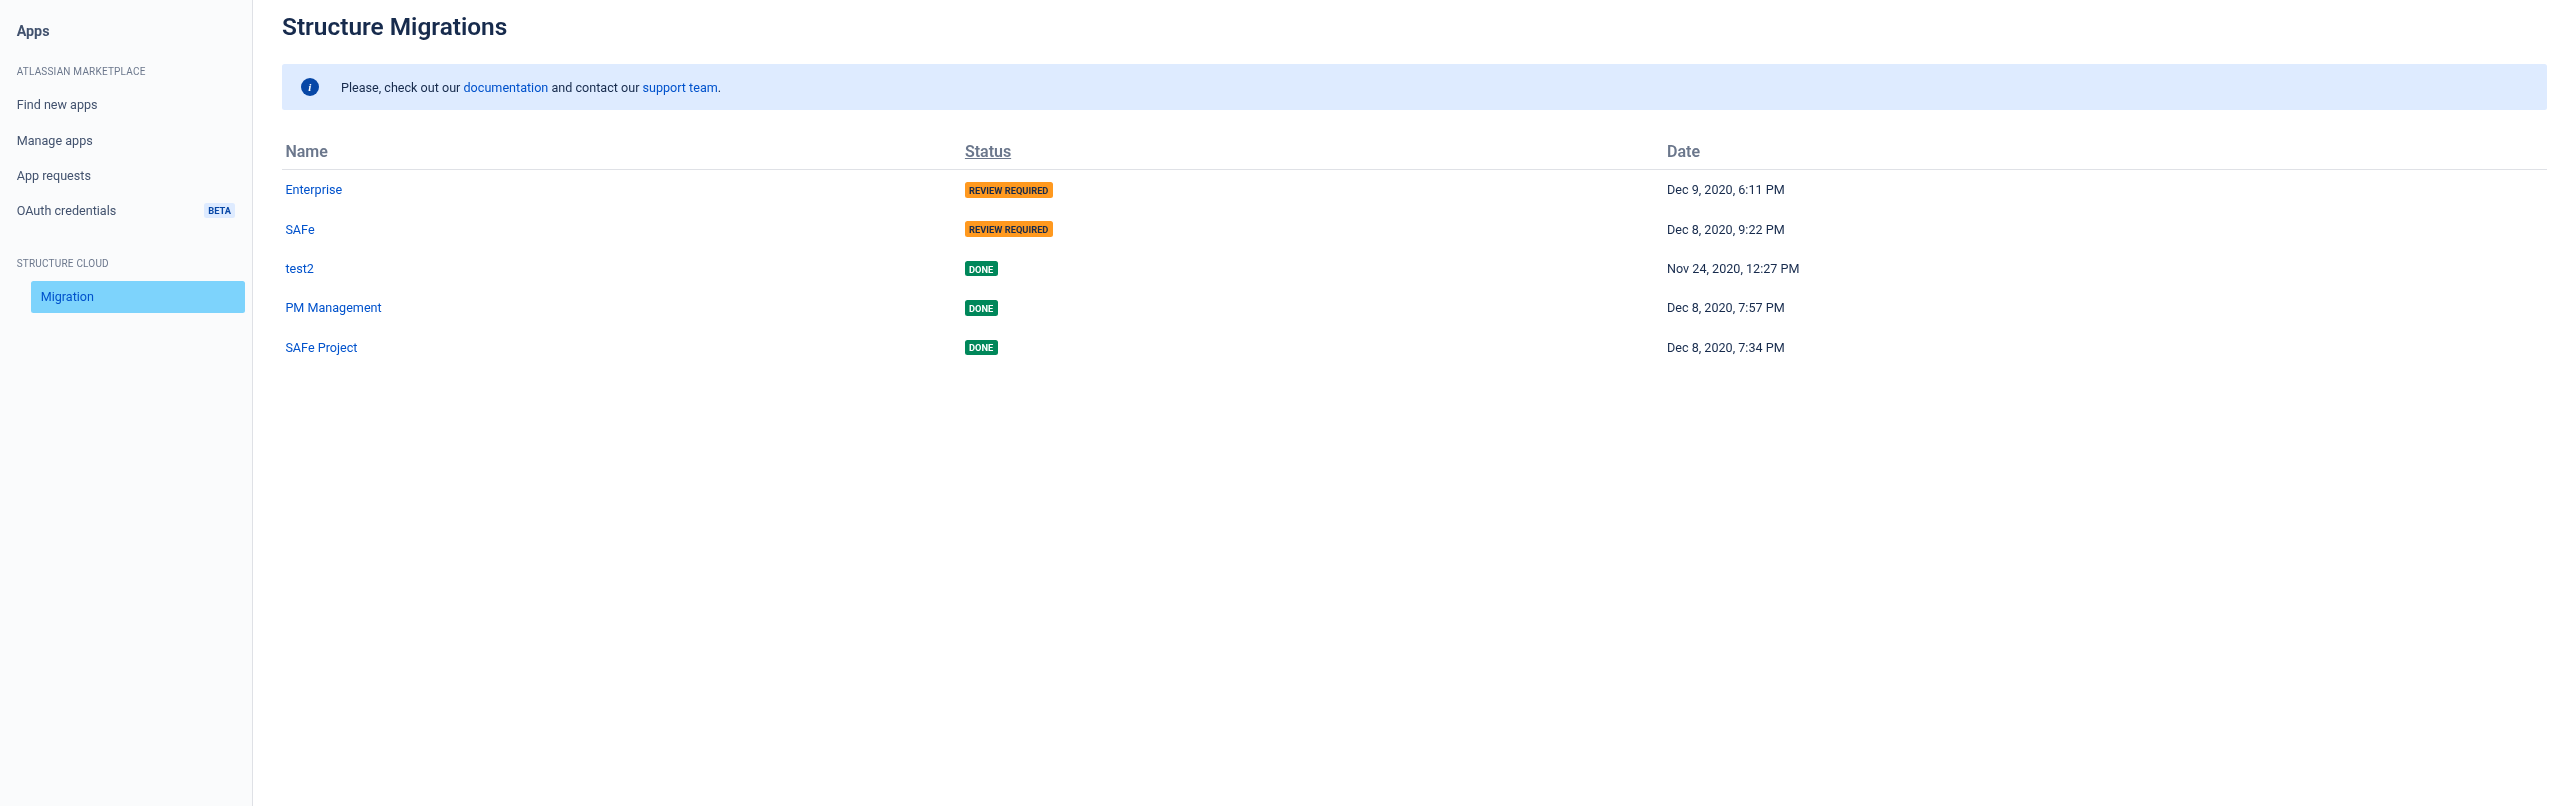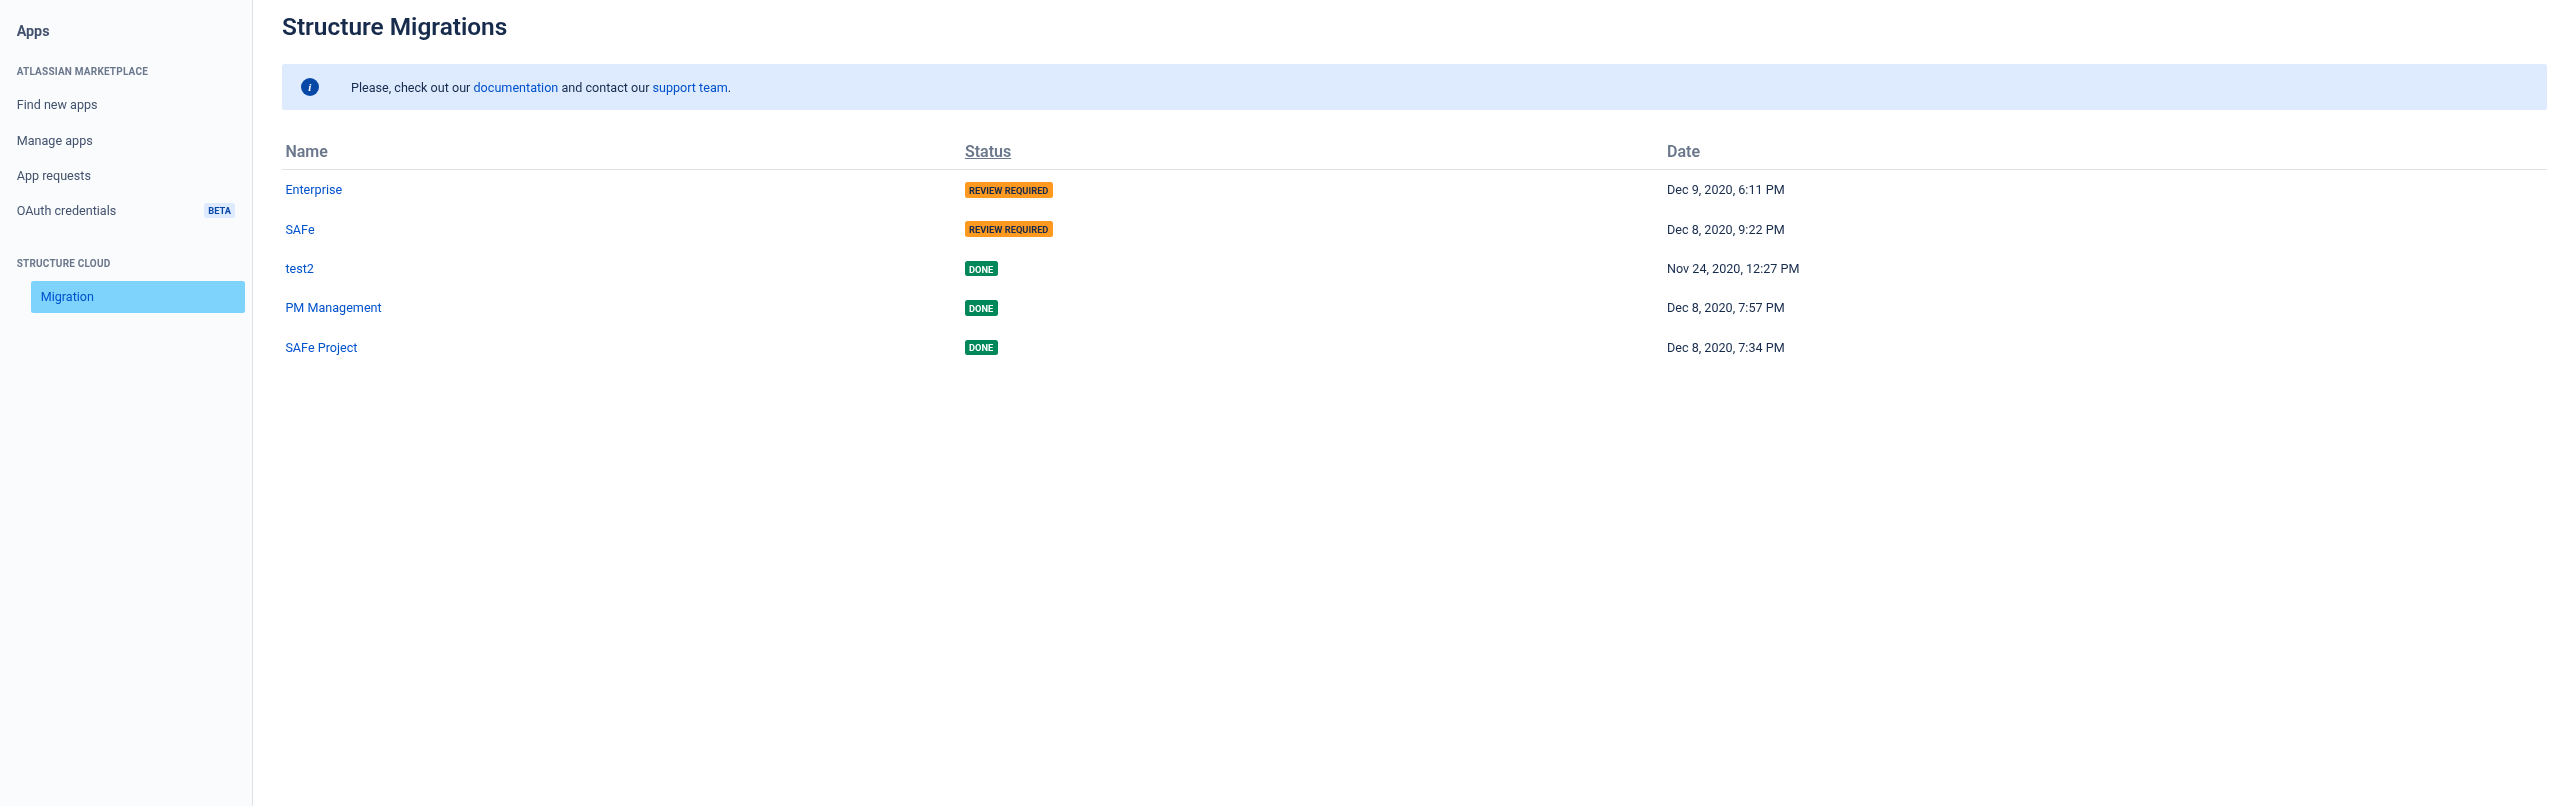--- a/index.html
+++ b/index.html
@@ -22,21 +22,21 @@
     flex-shrink: 0;
   }
   .sidebar-title {
     font-size: 14.3px;
     font-weight: 700;
     color: #42526E;
     padding: 8.4px 10px 18.5px 10px;
   }
   .sidebar-group-header {
     font-size: 10px;
-    font-weight: 700;
+    font-weight: 400;
     color: #6B778C;
     letter-spacing: 0.02em;
     padding: 8.4px 10px;
     text-transform: uppercase;
   }
   .sidebar-item {
     display: flex;
     align-items: center;
     justify-content: space-between;
     padding: 8.4px 10px;
@@ -71,21 +71,21 @@
   }
   .page-title {
     font-size: 24.4px;
     font-weight: 600;
     color: #172B4D;
     margin-bottom: 23.6px;
   }
   .info-banner {
     display: flex;
     align-items: center;
-    gap: 32px;
+    gap: 22px;
     background: #DEEBFF;
     border-radius: 2.5px;
     padding: 13.5px 18.5px;
     font-size: 12.6px;
     color: #172B4D;
     margin-bottom: 25px;
   }
   .info-icon {
     width: 18.5px;
     height: 18.5px;

